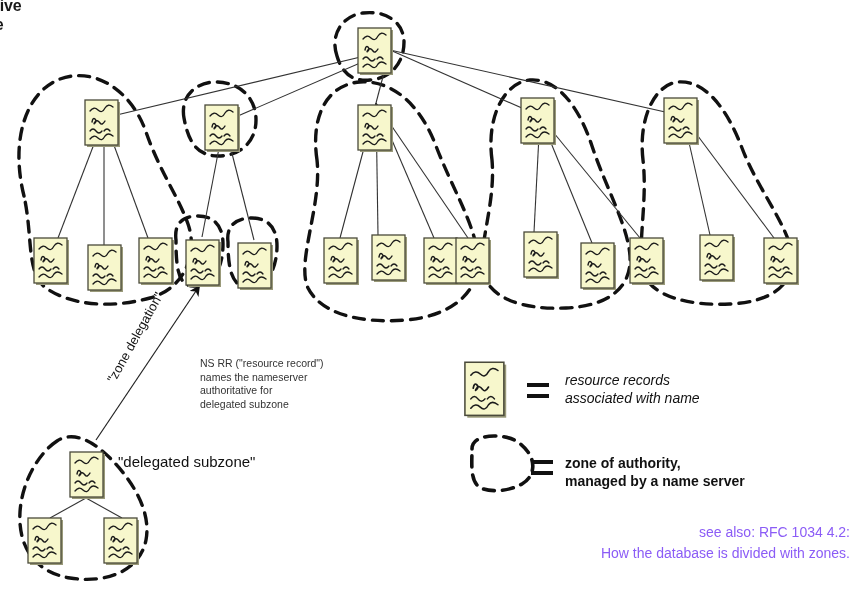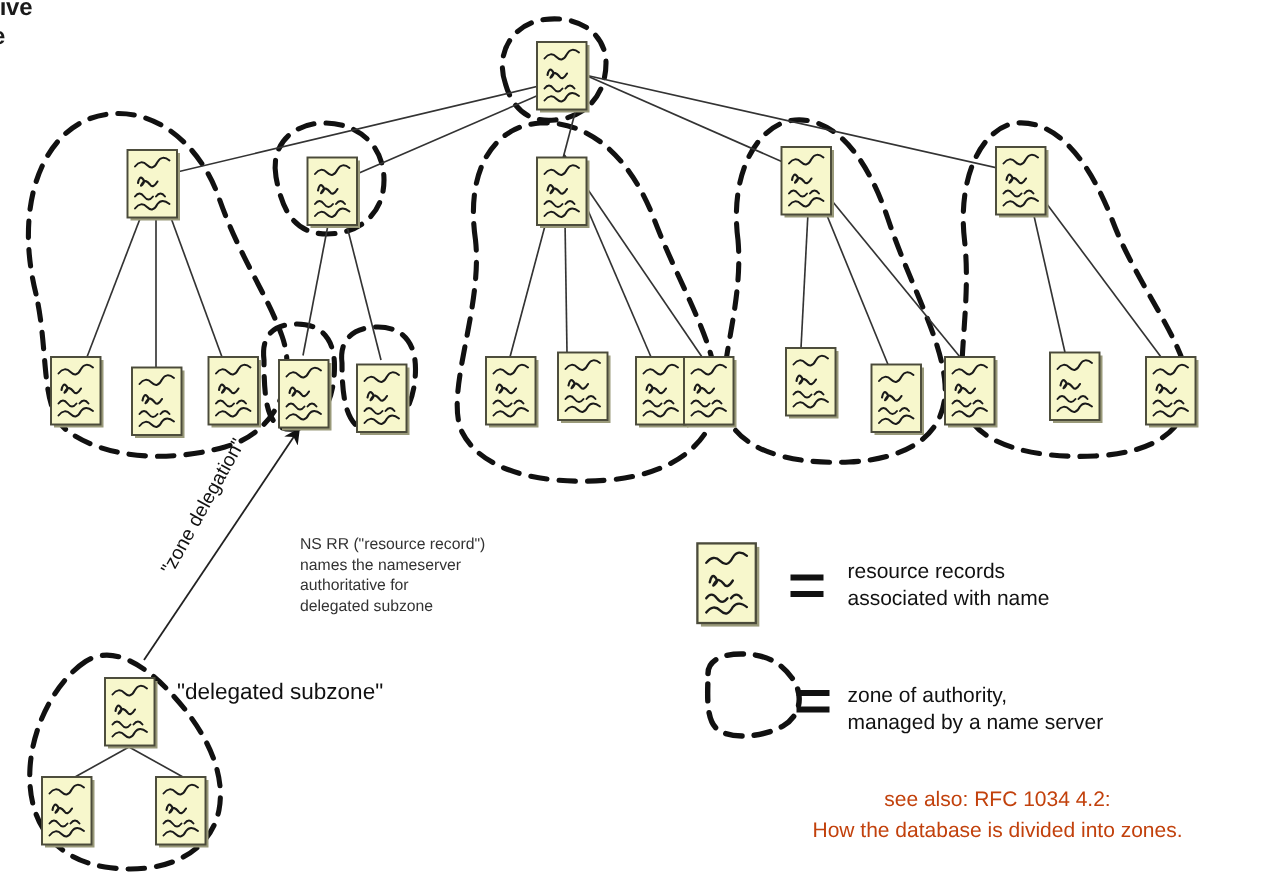--- a/index.html
+++ b/index.html
@@ -7,23 +7,23 @@
   body{width:850px;height:595px;overflow:hidden;
        font-family:"Liberation Sans","DejaVu Sans",sans-serif;color:#1a1a1a;}
   #stage{position:relative;width:850px;height:595px;}
   svg#diagram{position:absolute;left:0;top:0;width:850px;height:595px;}
   .txt{position:absolute;white-space:pre;}
   .cut-title{left:-14px;top:-4px;font-size:16px;font-weight:bold;line-height:19px;letter-spacing:-.2px;}
   .note-ns{left:200px;top:357px;font-size:10.5px;line-height:13.5px;color:#333;}
   .note-delegated{left:118px;top:453px;font-size:15px;color:#111;}
   .note-body{left:172px;top:488px;font-size:11.5px;line-height:14.5px;color:#222;}
   .legend-txt{font-size:14px;line-height:17.5px;color:#111;}
-  .legend-rr{left:565px;top:372px;}
-  .legend-zone{left:565px;top:455px;}
-  .caption{left:480px;top:522px;width:370px;text-align:center;font-size:14px;line-height:21px;color:#c2410c;white-space:normal;}
+  .legend-rr{left:565px;top:372px;font-style:italic;}
+  .legend-zone{left:565px;top:455px;font-weight:bold;}
+  .caption{left:480px;top:522px;width:370px;text-align:right;font-size:14px;line-height:21px;color:#8b5cf6;white-space:normal;}
   .zone-delegation{position:absolute;left:104px;top:378px;font-size:13px;color:#111;
         transform:rotate(-61deg);transform-origin:0 0;white-space:pre;}
 </style>
 </head>
 <body>
 
 <div id="stage">
 
   <svg id="diagram" viewBox="0 0 850 595">
     <defs>
@@ -162,15 +162,15 @@
 
   <div class="txt note-delegated">"delegated subzone"</div>
 
 
   <div class="txt legend-txt legend-rr">resource records
 associated with name</div>
 
   <div class="txt legend-txt legend-zone">zone of authority,
 managed by a name server</div>
 
-  <div class="txt caption"><span>see also: RFC 1034 4.2:</span><br><span>How the database is divided into zones.</span></div>
+  <div class="txt caption"><span>see also: RFC 1034 4.2:</span><br><span>How the database is divided with zones.</span></div>
 
 </div>
 
 </body></html>

